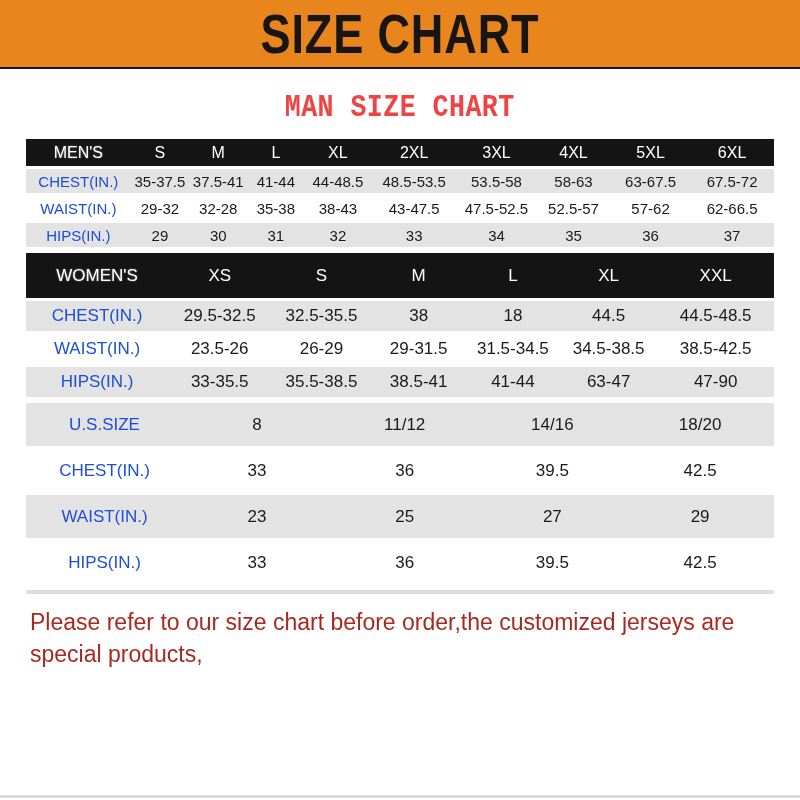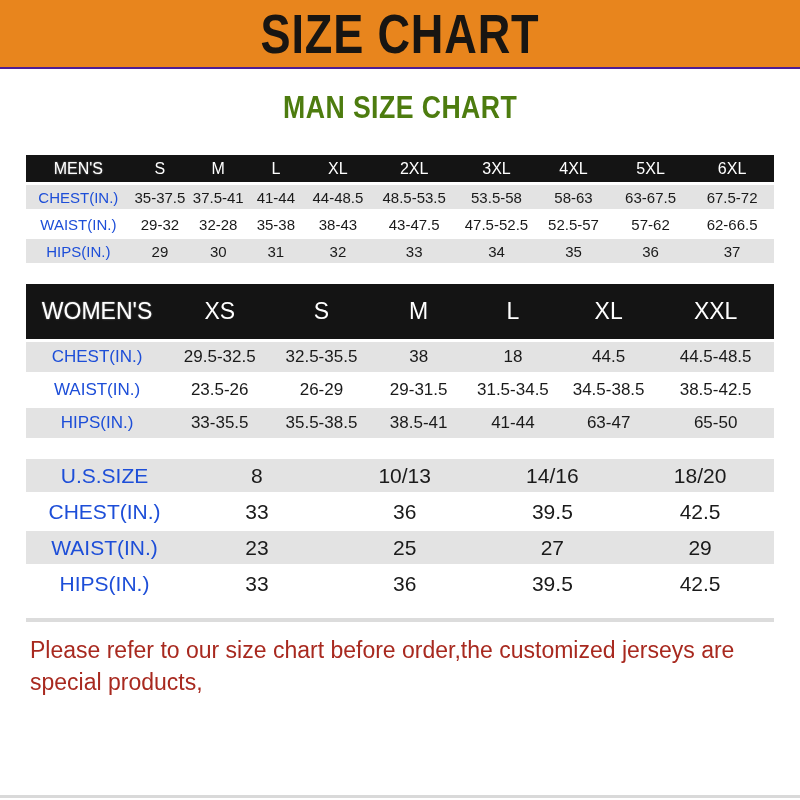--- a/index.html
+++ b/index.html
@@ -10,54 +10,55 @@
     color:#1a1a1a;
     overflow:hidden;
   }
   .page{width:800px;height:800px;position:relative;background:#fff;}
 
   
   .banner{
     height:67px;
     background:var(--banner_orange,#E8851D);
     display:flex;align-items:center;justify-content:center;
-    border-bottom:2px solid #4c1d95;
+    border-bottom:2px solid #0f172a;
   }
   .banner-title{
     display:inline-block;
     font-size:55px;font-weight:800;
     letter-spacing:1px;
     color:#181512;
     transform:scaleX(0.82) scaleY(1.02);
     transform-origin:center;
     white-space:nowrap;
   }
 
   
   .section-heading{
     text-align:center;
     margin:0;
     font-size:31px;font-weight:800;
-    color:#4d7c0f;
+    color:#ef4444;
+    font-family:Liberation Mono, monospace;
   }
   .section-heading .squeeze{
     display:inline-block;
     transform:scaleX(0.86);
     transform-origin:center;
     white-space:nowrap;
     letter-spacing:0.5px;
   }
   .heading-men{padding:21px 0 11px 0;}
   .heading-women{padding:24px 0 13px 0;}
   .heading-youth{padding:26px 0 13px 0;}
 
   
   table.size-table{
     width:748px;
-    margin:15px 26px;
+    margin:0 26px;
     border-collapse:separate;
     border-spacing:0 3px;
     table-layout:fixed;
   }
   table.size-table th, table.size-table td{
     text-align:center;vertical-align:middle;
     padding:0 2px;
     white-space:nowrap;
     overflow:hidden;
   }
@@ -71,24 +72,24 @@
     font-weight:800;
     text-shadow:0 0 2px rgba(255,255,255,0.45);
   }
 
   
   .men-table tr.head-row th{height:27px;font-size:16px;}
   .men-table th.tbl-label{font-size:20px;}
   .men-table td{height:24px;font-size:15px;}
 
   
-  .big-head tr.head-row th{height:55px;font-size:23px;}
+  .big-head tr.head-row th{height:45px;font-size:17px;}
   .big-head th.tbl-label{font-size:22px;}
   .women-table td{height:30px;font-size:17px;}
-  .youth-table td{height:33px;font-size:21px;}
+  .youth-table td{height:43px;font-size:17px;}
 
   tr.r-gray td{background:var(--row_gray,#E3E3E3);}
   tr.r-white td{background:#ffffff;}
   td.row-label{color:#1d4ed8;}
 
   .table-bottom-rule{
     height:4px;
     background:#dcdcdc;
     margin:3px 26px 0 26px;
   }
@@ -225,40 +226,40 @@
         <td>34.5-38.5</td>
         <td>38.5-42.5</td>
       </tr>
       <tr class="r-gray">
         <td class="row-label">HIPS(IN.)</td>
         <td>33-35.5</td>
         <td>35.5-38.5</td>
         <td>38.5-41</td>
         <td>41-44</td>
         <td>63-47</td>
-        <td>65-50</td>
+        <td>47-90</td>
       </tr>
     </tbody>
       </table>
   </section>
 
   <section>
     <table class="size-table youth-table big-head">
       <colgroup>
         <col style="width:21%">
           <col style="width:19.75%">
           <col style="width:19.75%">
         <col style="width:19.75%">
           <col style="width:19.75%">
       </colgroup>
       <tbody>
       <tr class="r-gray">
         <td class="row-label">U.S.SIZE</td>
         <td>8</td>
-        <td>10/13</td>
+        <td>11/12</td>
         <td>14/16</td>
         <td>18/20</td>
       </tr>
       <tr class="r-white">
         <td class="row-label">CHEST(IN.)</td>
         <td>33</td>
         <td>36</td>
         <td>39.5</td>
         <td>42.5</td>
       </tr>

